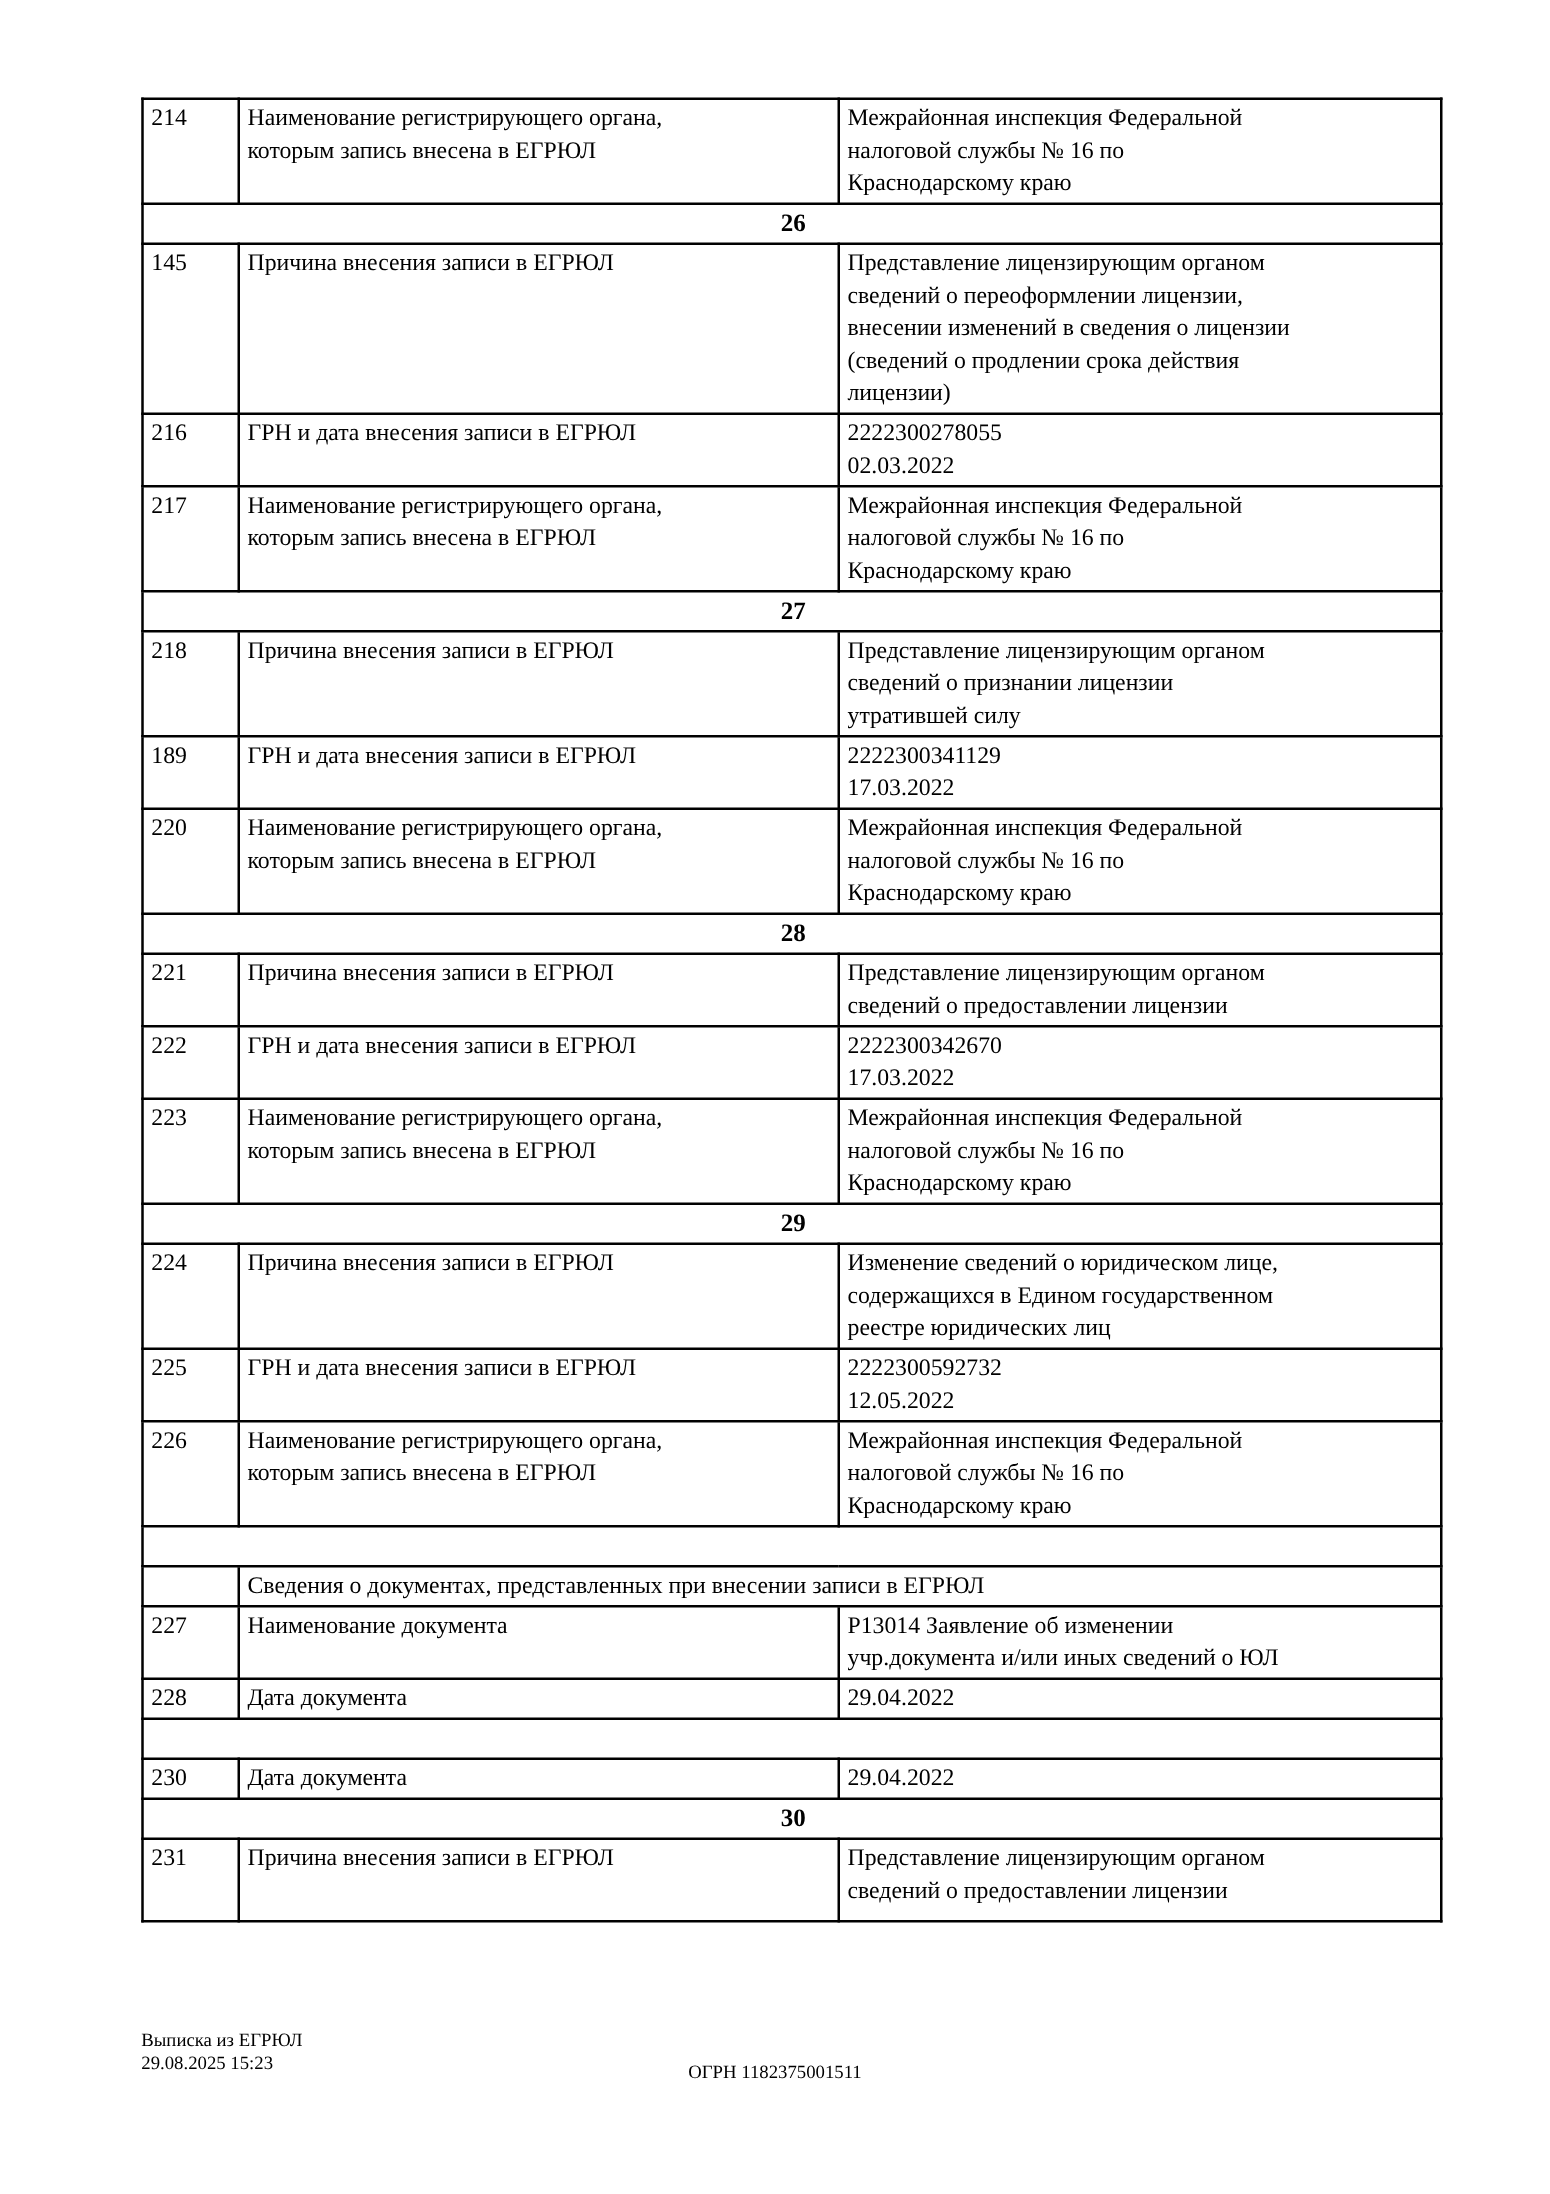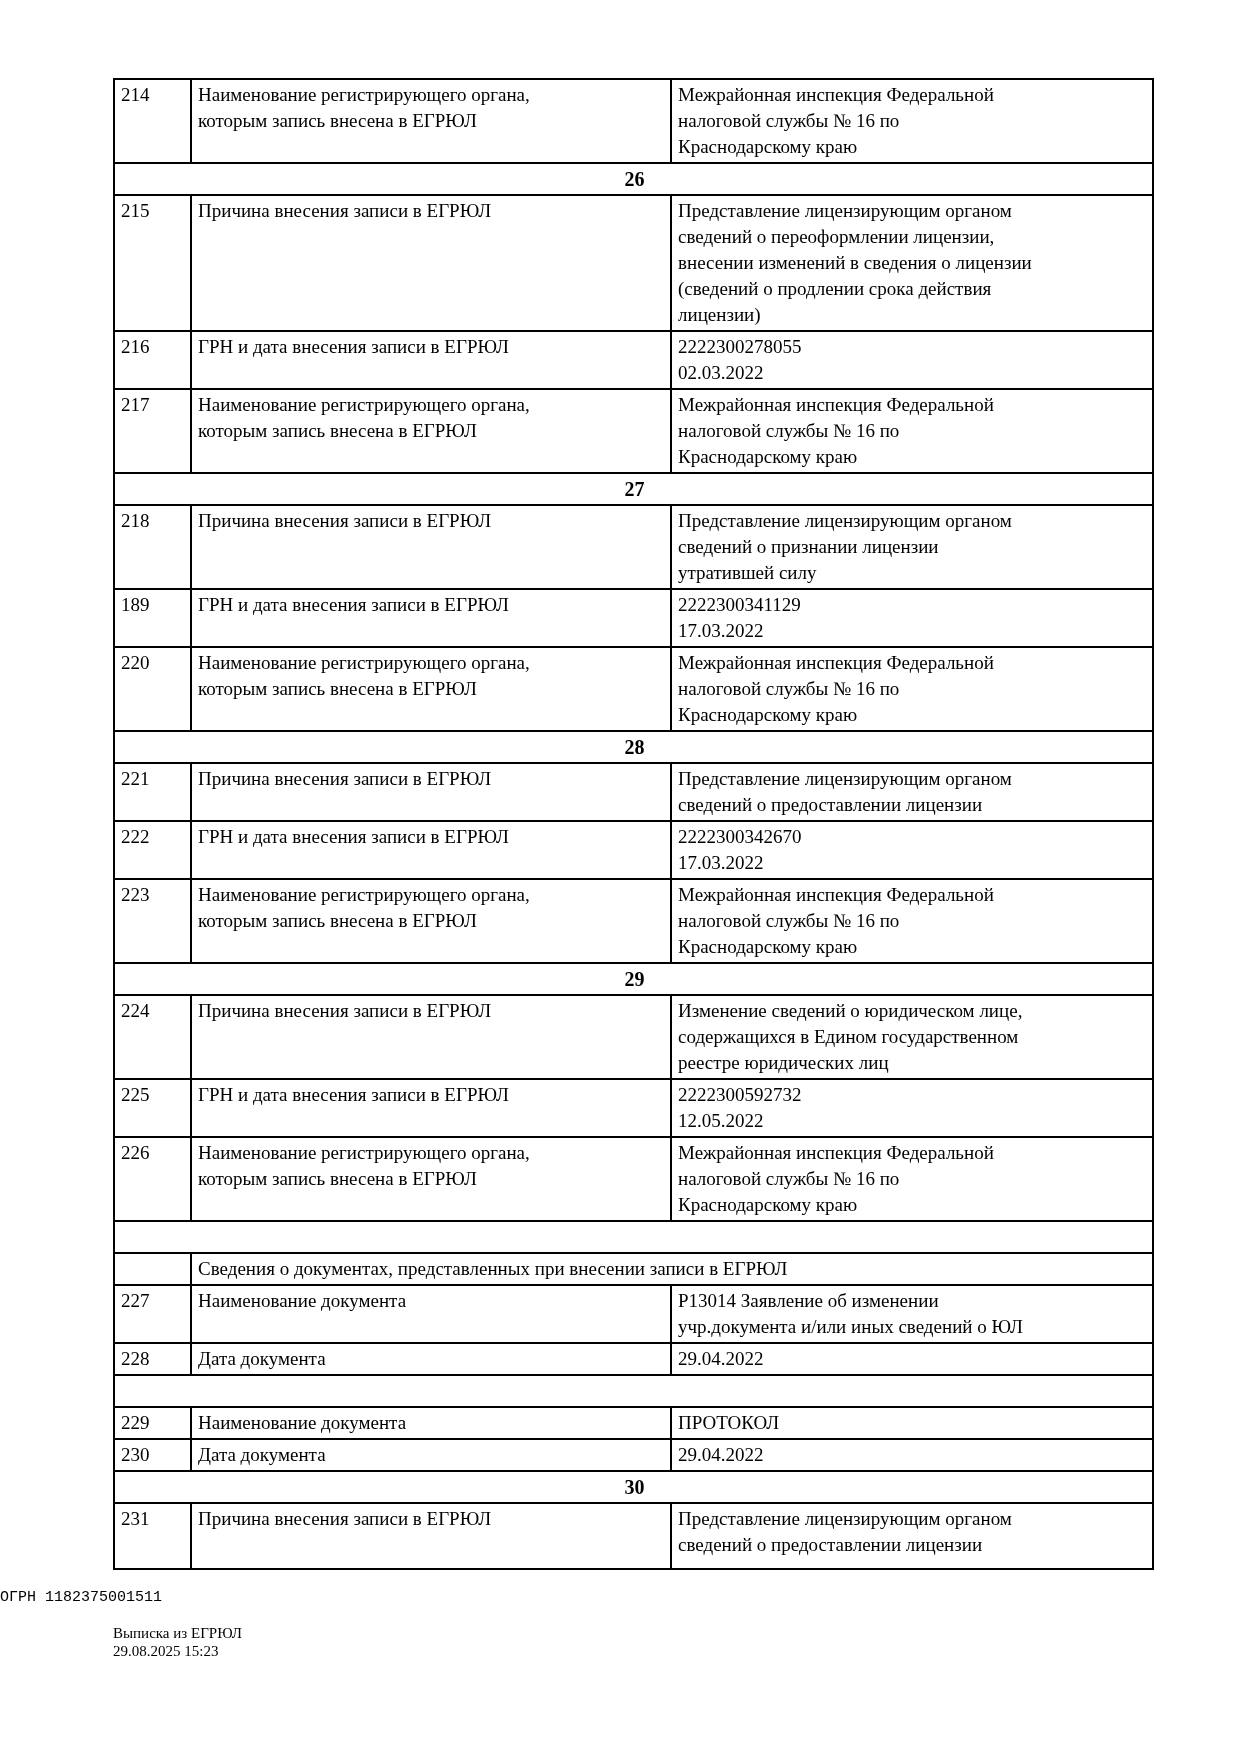--- a/index.html
+++ b/index.html
@@ -55,25 +55,24 @@
   .footer-left {
     position: absolute;
     left: 113px;
     top: 1624px;
     font-size: 15px;
     line-height: 18px;
   }
   .footer-center {
     position: absolute;
     left: 0;
-    top: 1589px;
+    top: 1650px;
     width: 100%;
-    text-align: left;
+    text-align: center;
     font-size: 15px;
-    font-family: Liberation Mono, monospace;
   }
   .footer-right {
     position: absolute;
     right: 82px;
     top: 1754px;
     font-size: 15px;
   }
 </style>
 </head>
 <body>
@@ -92,21 +91,21 @@
           <td class="c-label">Наименование регистрирующего органа,
 которым запись внесена в ЕГРЮЛ</td>
           <td class="c-value">Межрайонная инспекция Федеральной
 налоговой службы № 16 по
 Краснодарскому краю</td>
         </tr>
         <tr>
           <td class="c-section" colspan="3">26</td>
         </tr>
         <tr>
-          <td class="c-num">215</td>
+          <td class="c-num">145</td>
           <td class="c-label">Причина внесения записи в ЕГРЮЛ</td>
           <td class="c-value">Представление лицензирующим органом
 сведений о переоформлении лицензии,
 внесении изменений в сведения о лицензии
 (сведений о продлении срока действия
 лицензии)</td>
         </tr>
         <tr>
           <td class="c-num">216</td>
           <td class="c-label">ГРН и дата внесения записи в ЕГРЮЛ</td>
@@ -205,25 +204,20 @@
           <td class="c-value">Р13014 Заявление об изменении
 учр.документа и/или иных сведений о ЮЛ</td>
         </tr>
         <tr>
           <td class="c-num">228</td>
           <td class="c-label">Дата документа</td>
           <td class="c-value">29.04.2022</td>
         </tr>
         <tr>
           <td class="c-spacer" colspan="3"></td>
-        </tr>
-        <tr>
-          <td class="c-num">229</td>
-          <td class="c-label">Наименование документа</td>
-          <td class="c-value">ПРОТОКОЛ</td>
         </tr>
         <tr>
           <td class="c-num">230</td>
           <td class="c-label">Дата документа</td>
           <td class="c-value">29.04.2022</td>
         </tr>
         <tr>
           <td class="c-section" colspan="3">30</td>
         </tr>
         <tr>

